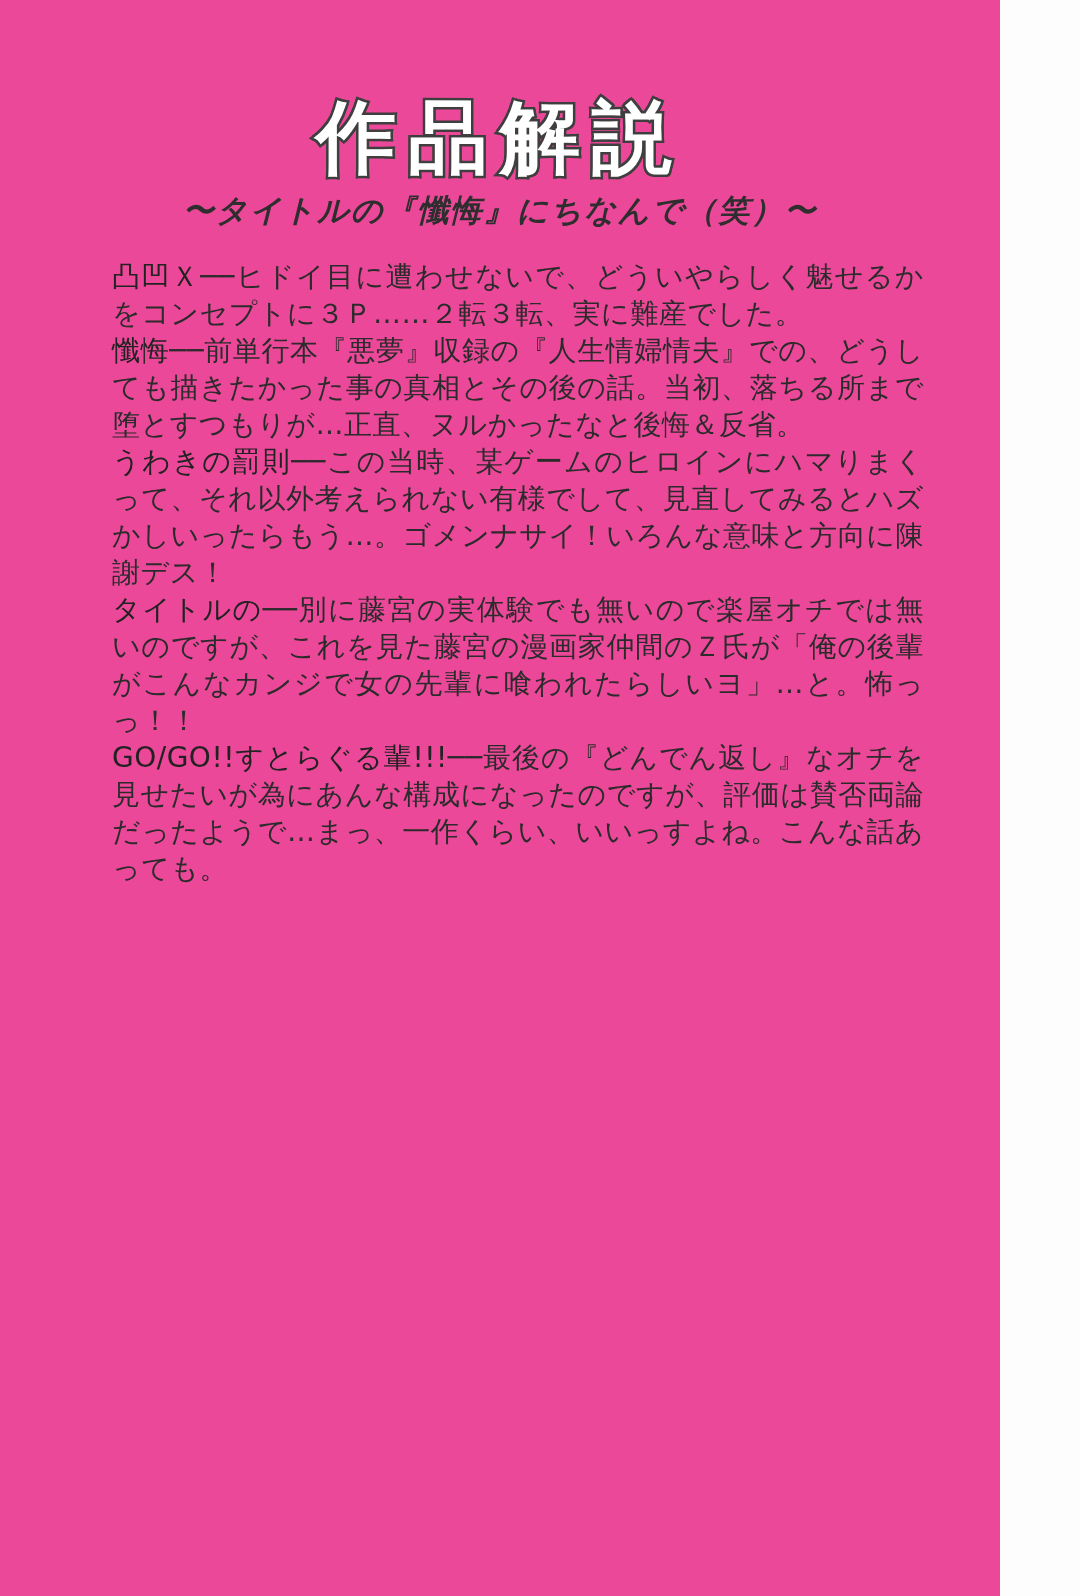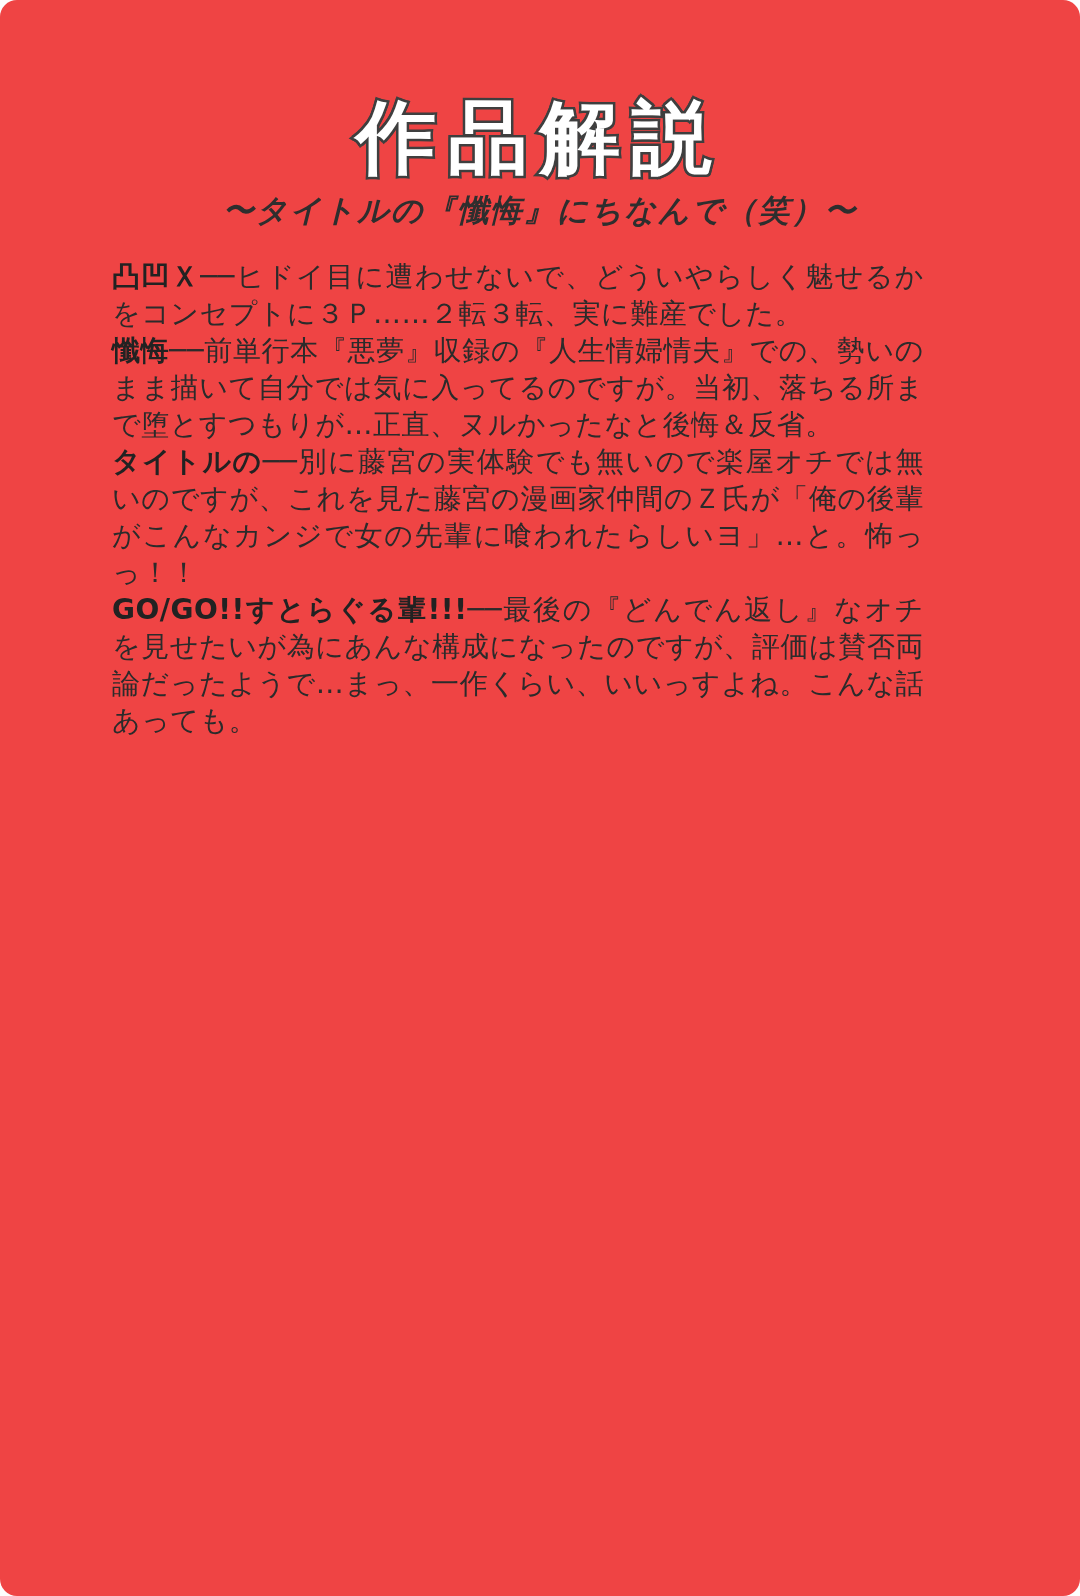--- a/index.html
+++ b/index.html
@@ -2,27 +2,26 @@
 <html lang="ja"><head>
 <meta charset="utf-8">
 <style>
   html, body {
     margin: 0;
     padding: 0;
     background: #fdfdfd;
   }
   .page {
     position: relative;
-    width: 1080px;
+    width: 1000px;
     height: 1596px;
-    background: #ef4444;
+    background: #ec4899;
     overflow: hidden;
     font-family: "DejaVu Sans", "Liberation Sans", sans-serif;
     color: #2b2b2b;
-    border-radius: 17px;
   }
   .title-block {
     text-align: center;
     padding-top: 96px;
   }
   .page-title {
     display: inline-block;
     font-size: 80px;
     font-weight: bold;
     line-height: 1.05;
@@ -51,37 +50,38 @@
     width: 812px;
     font-size: 28px;
     line-height: 37px;
     text-align: justify;
     letter-spacing: 0.5px;
   }
   .entry {
     margin: 0;
   }
   .lead {
-    font-weight: bold;
+    font-weight: normal;
     color: #222222;
   }
   .dash {
     font-weight: normal;
   }
 </style>
 </head>
 <body>
 
 <div class="page">
 
   <div class="title-block">
     <div class="page-title">作品解説</div>
     <div class="page-subtitle">〜タイトルの『懺悔』にちなんで（笑）〜</div>
   </div>
 
   <div class="body-block">
     <p class="entry"><span class="lead">凸凹Ｘ</span><span class="dash">──</span><span>ヒドイ目に遭わせないで、どういやらしく魅せるかをコンセプトに３Ｐ……２転３転、実に難産でした。</span></p>
-    <p class="entry"><span class="lead">懺悔</span><span class="dash">──</span><span>前単行本『悪夢』収録の『人生情婦情夫』での、勢いのまま描いて自分では気に入ってるのですが。当初、落ちる所まで堕とすつもりが…正直、ヌルかったなと後悔＆反省。</span></p>
+    <p class="entry"><span class="lead">懺悔</span><span class="dash">──</span><span>前単行本『悪夢』収録の『人生情婦情夫』での、どうしても描きたかった事の真相とその後の話。当初、落ちる所まで堕とすつもりが…正直、ヌルかったなと後悔＆反省。</span></p>
+    <p class="entry"><span class="lead">うわきの罰則</span><span class="dash">──</span><span>この当時、某ゲームのヒロインにハマりまくって、それ以外考えられない有様でして、見直してみるとハズかしいったらもう…。ゴメンナサイ！いろんな意味と方向に陳謝デス！</span></p>
     <p class="entry"><span class="lead">タイトルの</span><span class="dash">──</span><span>別に藤宮の実体験でも無いので楽屋オチでは無いのですが、これを見た藤宮の漫画家仲間のＺ氏が「俺の後輩がこんなカンジで女の先輩に喰われたらしいヨ」…と。怖っっ！！</span></p>
     <p class="entry"><span class="lead">GO/GO!!すとらぐる輩!!!</span><span class="dash">──</span><span>最後の『どんでん返し』なオチを見せたいが為にあんな構成になったのですが、評価は賛否両論だったようで…まっ、一作くらい、いいっすよね。こんな話あっても。</span></p>
   </div>
 
 </div>
 
 </body></html>

